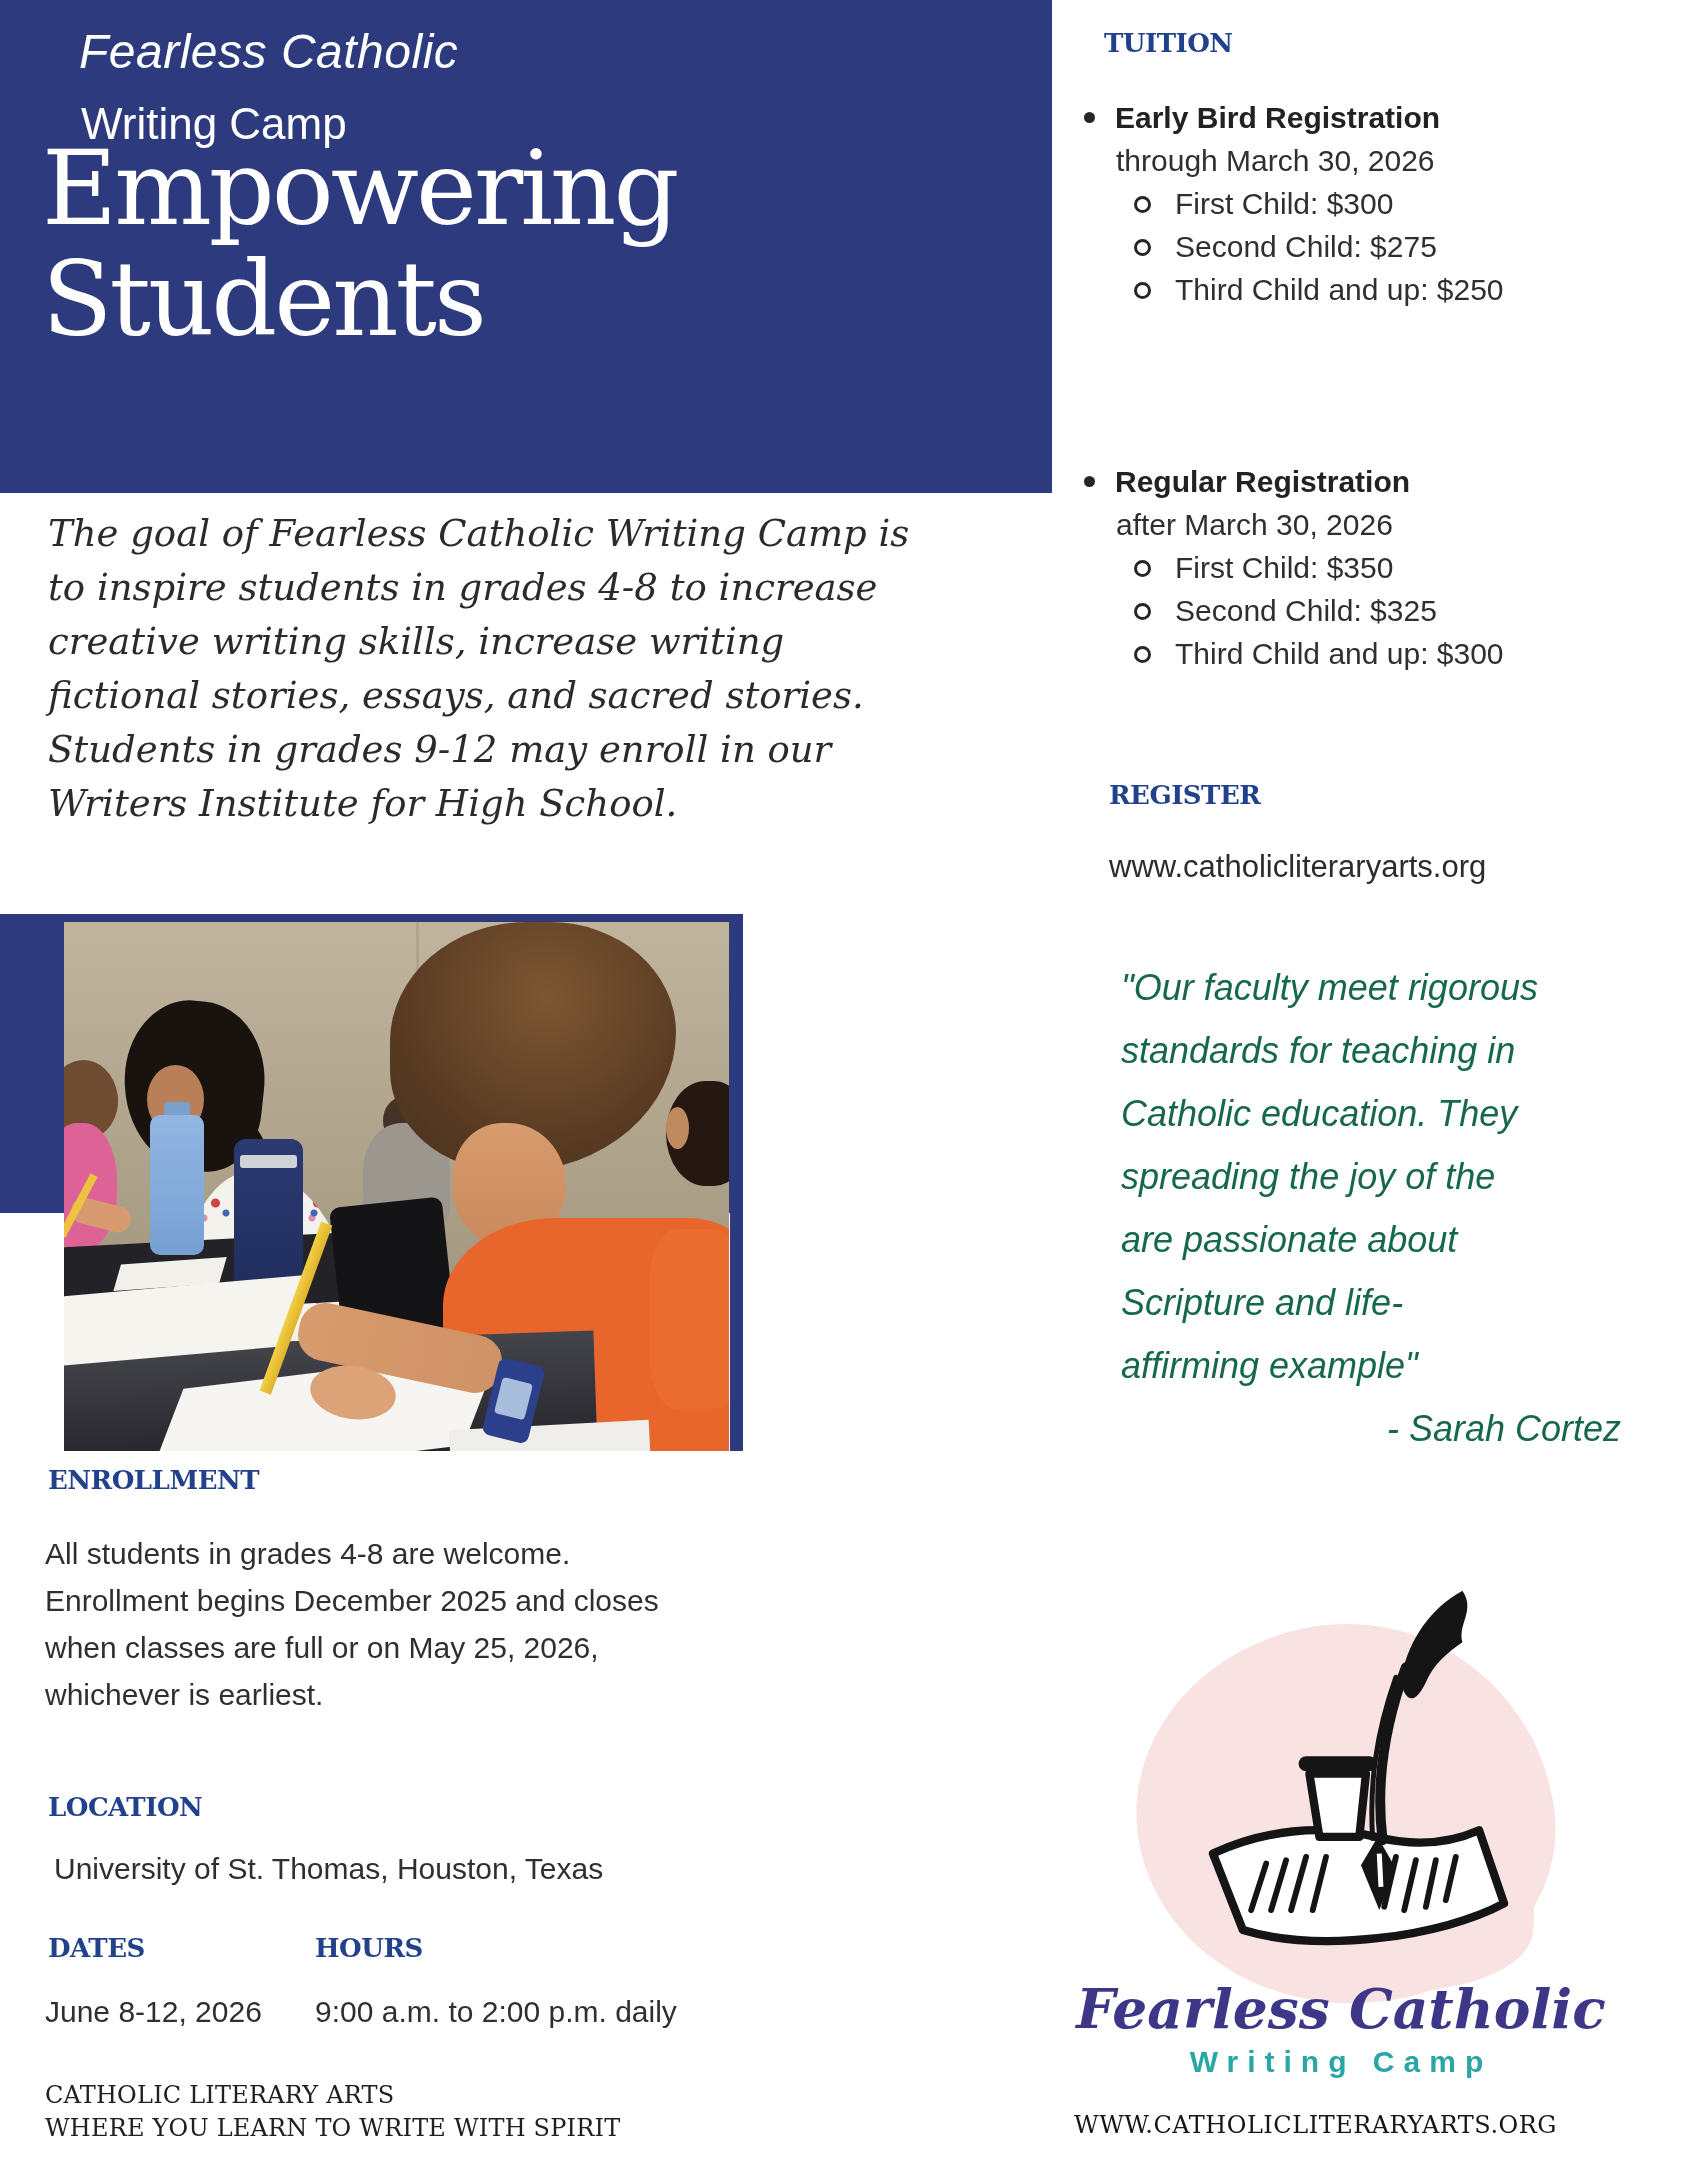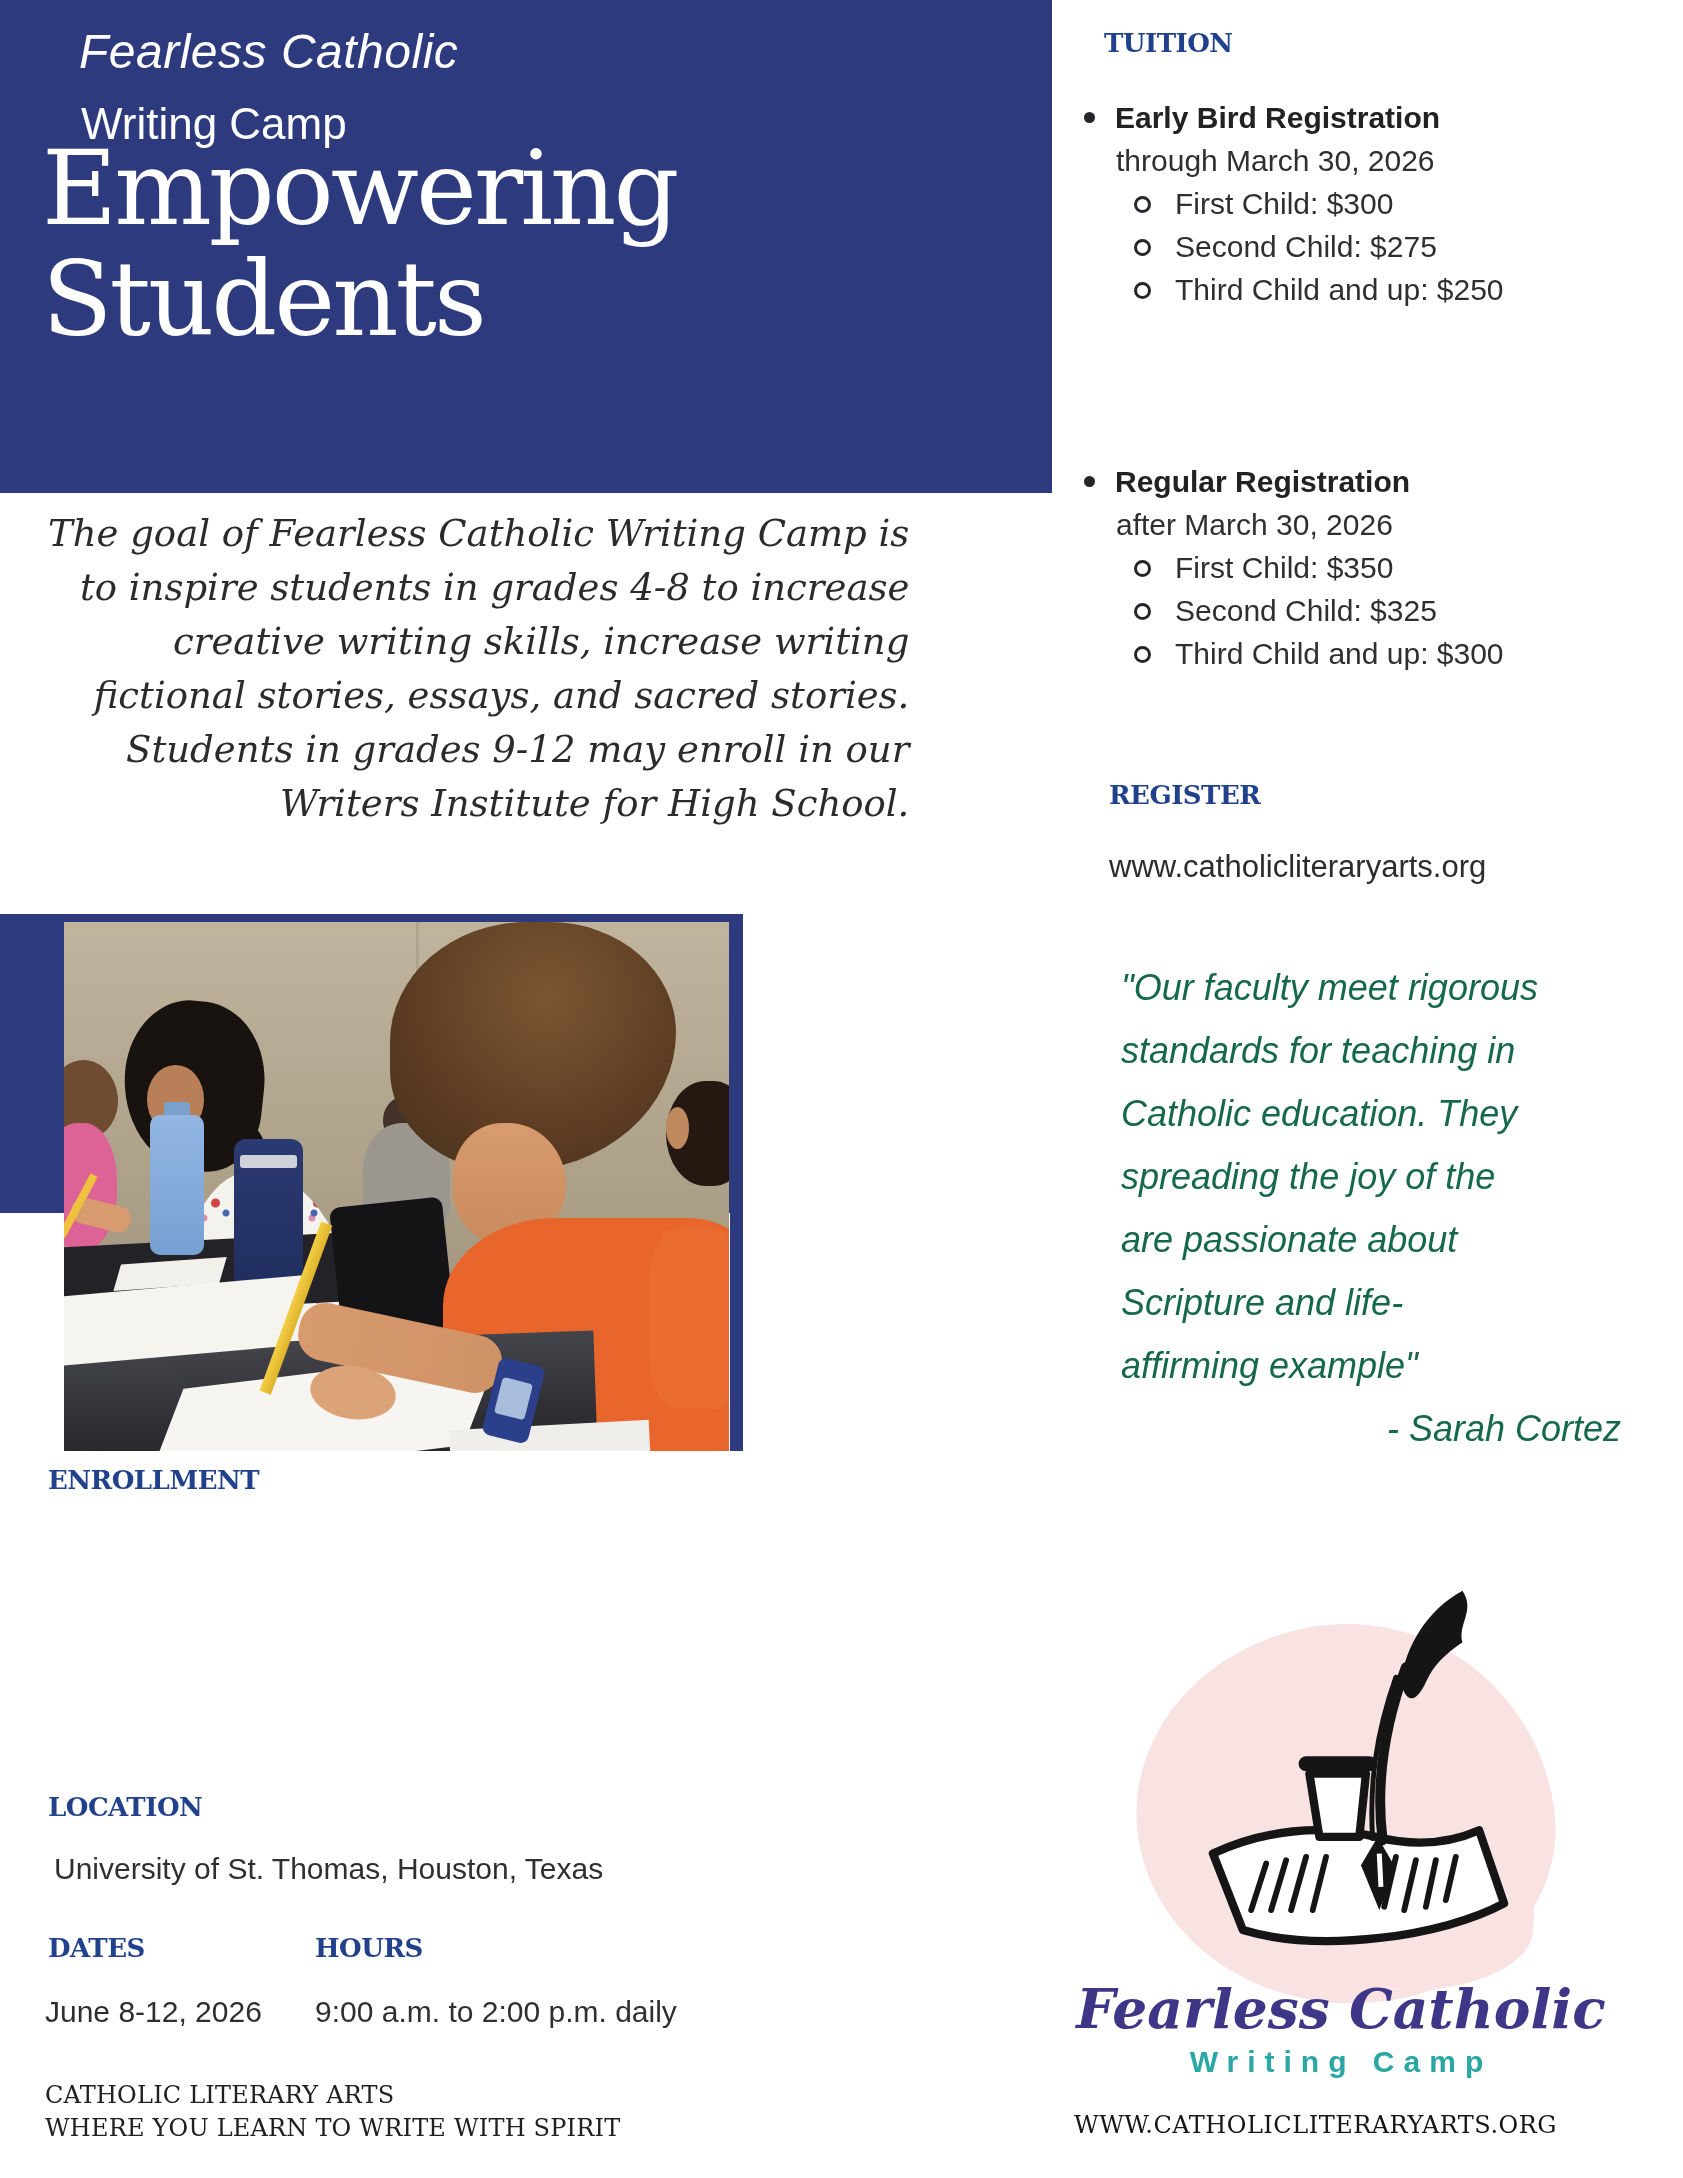--- a/index.html
+++ b/index.html
@@ -9,21 +9,21 @@
 
   
   .hero{left:0;top:0;width:1052px;height:493px;background:#2d3b7e;}
   .brand1{left:79px;top:24px;font-style:italic;font-size:48px;color:#fff;letter-spacing:0.5px;}
   .brand2{left:81px;top:99px;font-size:44px;color:#fff;}
   .hero-title{left:42px;top:133px;font-family:"DejaVu Serif","Liberation Serif",serif;font-weight:400;
               font-size:103px;line-height:111px;color:#fff;letter-spacing:-3px;}
 
   
   .intro{left:48px;top:507px;font-family:"DejaVu Serif","Liberation Serif",serif;font-style:italic;
-         font-size:37px;line-height:54px;color:#2b2b2b;text-align:right;}
+         font-size:37px;line-height:54px;color:#2b2b2b;}
 
   
   .backdrop-a{left:0;top:914px;width:743px;height:299px;background:#2d3b7e;}
   .backdrop-b{left:730px;top:914px;width:13px;height:537px;background:#2d3b7e;}
   .photo{left:64px;top:922px;width:665px;height:529px;overflow:hidden;
          background:linear-gradient(180deg,#c1b49e 0%,#ab9e87 55%,#978a74 100%);}
   .photo .abs{position:absolute;}
   .p-wall-line{left:53%;top:0;width:3px;height:56%;background:rgba(0,0,0,.08);}
   .p-girl-pink-hair{left:-2%;top:26%;width:10%;height:15%;background:#6f4b31;border-radius:50%;transform:rotate(-6deg);}
   .p-girl-pink-shirt{left:-3%;top:38%;width:11%;height:24%;background:#dd6295;border-radius:45%;}
@@ -165,20 +165,26 @@
     <div class="abs p-paper-front"></div>
     <div class="abs p-paper-right"></div>
     <div class="abs p-boy-arm"></div>
     <div class="abs p-boy-hand"></div>
     <div class="abs p-watch"></div>
     <div class="abs p-watch-face"></div>
     <div class="abs p-pencil"></div>
   </div>
 
   <div class="abs sec-h enroll-h">ENROLLMENT</div>
+  <div class="abs body-t enroll-t">
+    <div>All students in grades 4-8 are welcome.</div>
+    <div>Enrollment begins December 2025 and closes</div>
+    <div>when classes are full or on May 25, 2026,</div>
+    <div>whichever is earliest.</div>
+  </div>
 
   <div class="abs sec-h loc-h">LOCATION</div>
   <div class="abs body-t loc-t">University of St. Thomas, Houston, Texas</div>
 
   <div class="abs sec-h dates-h">DATES</div>
   <div class="abs body-t dates-t">June 8-12, 2026</div>
 
   <div class="abs sec-h hours-h">HOURS</div>
   <div class="abs body-t hours-t">9:00 a.m. to 2:00 p.m. daily</div>
 

